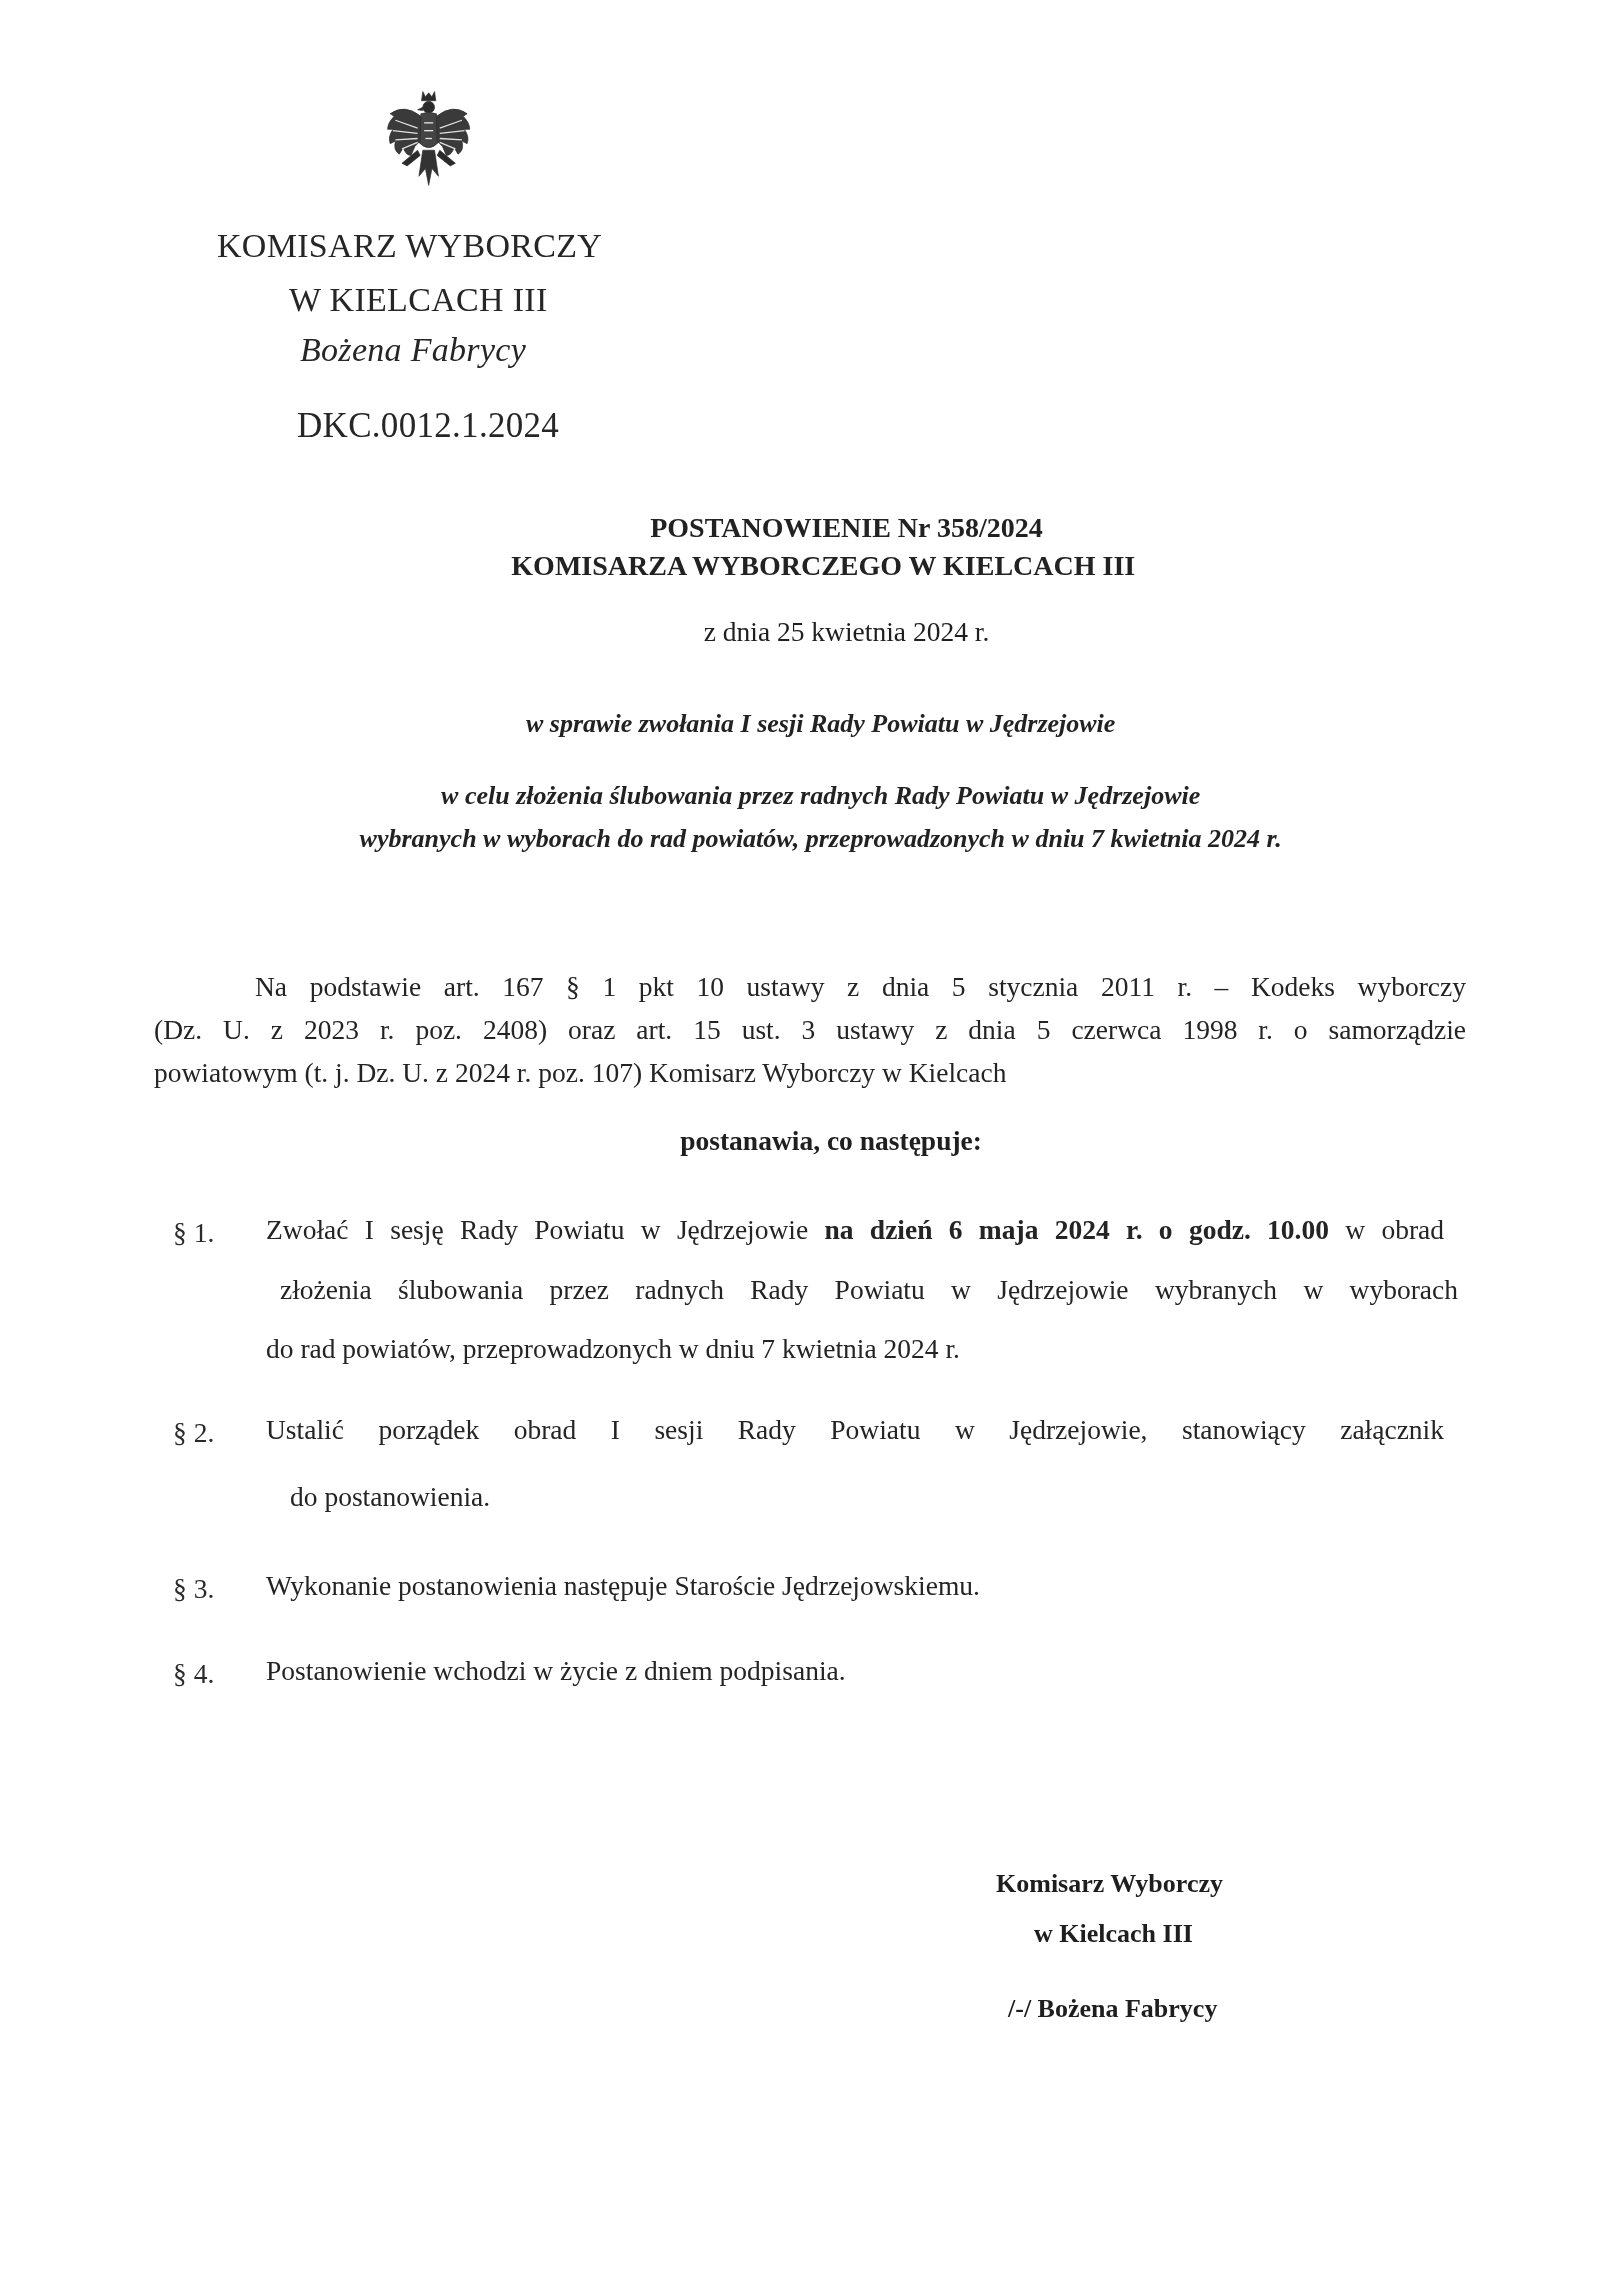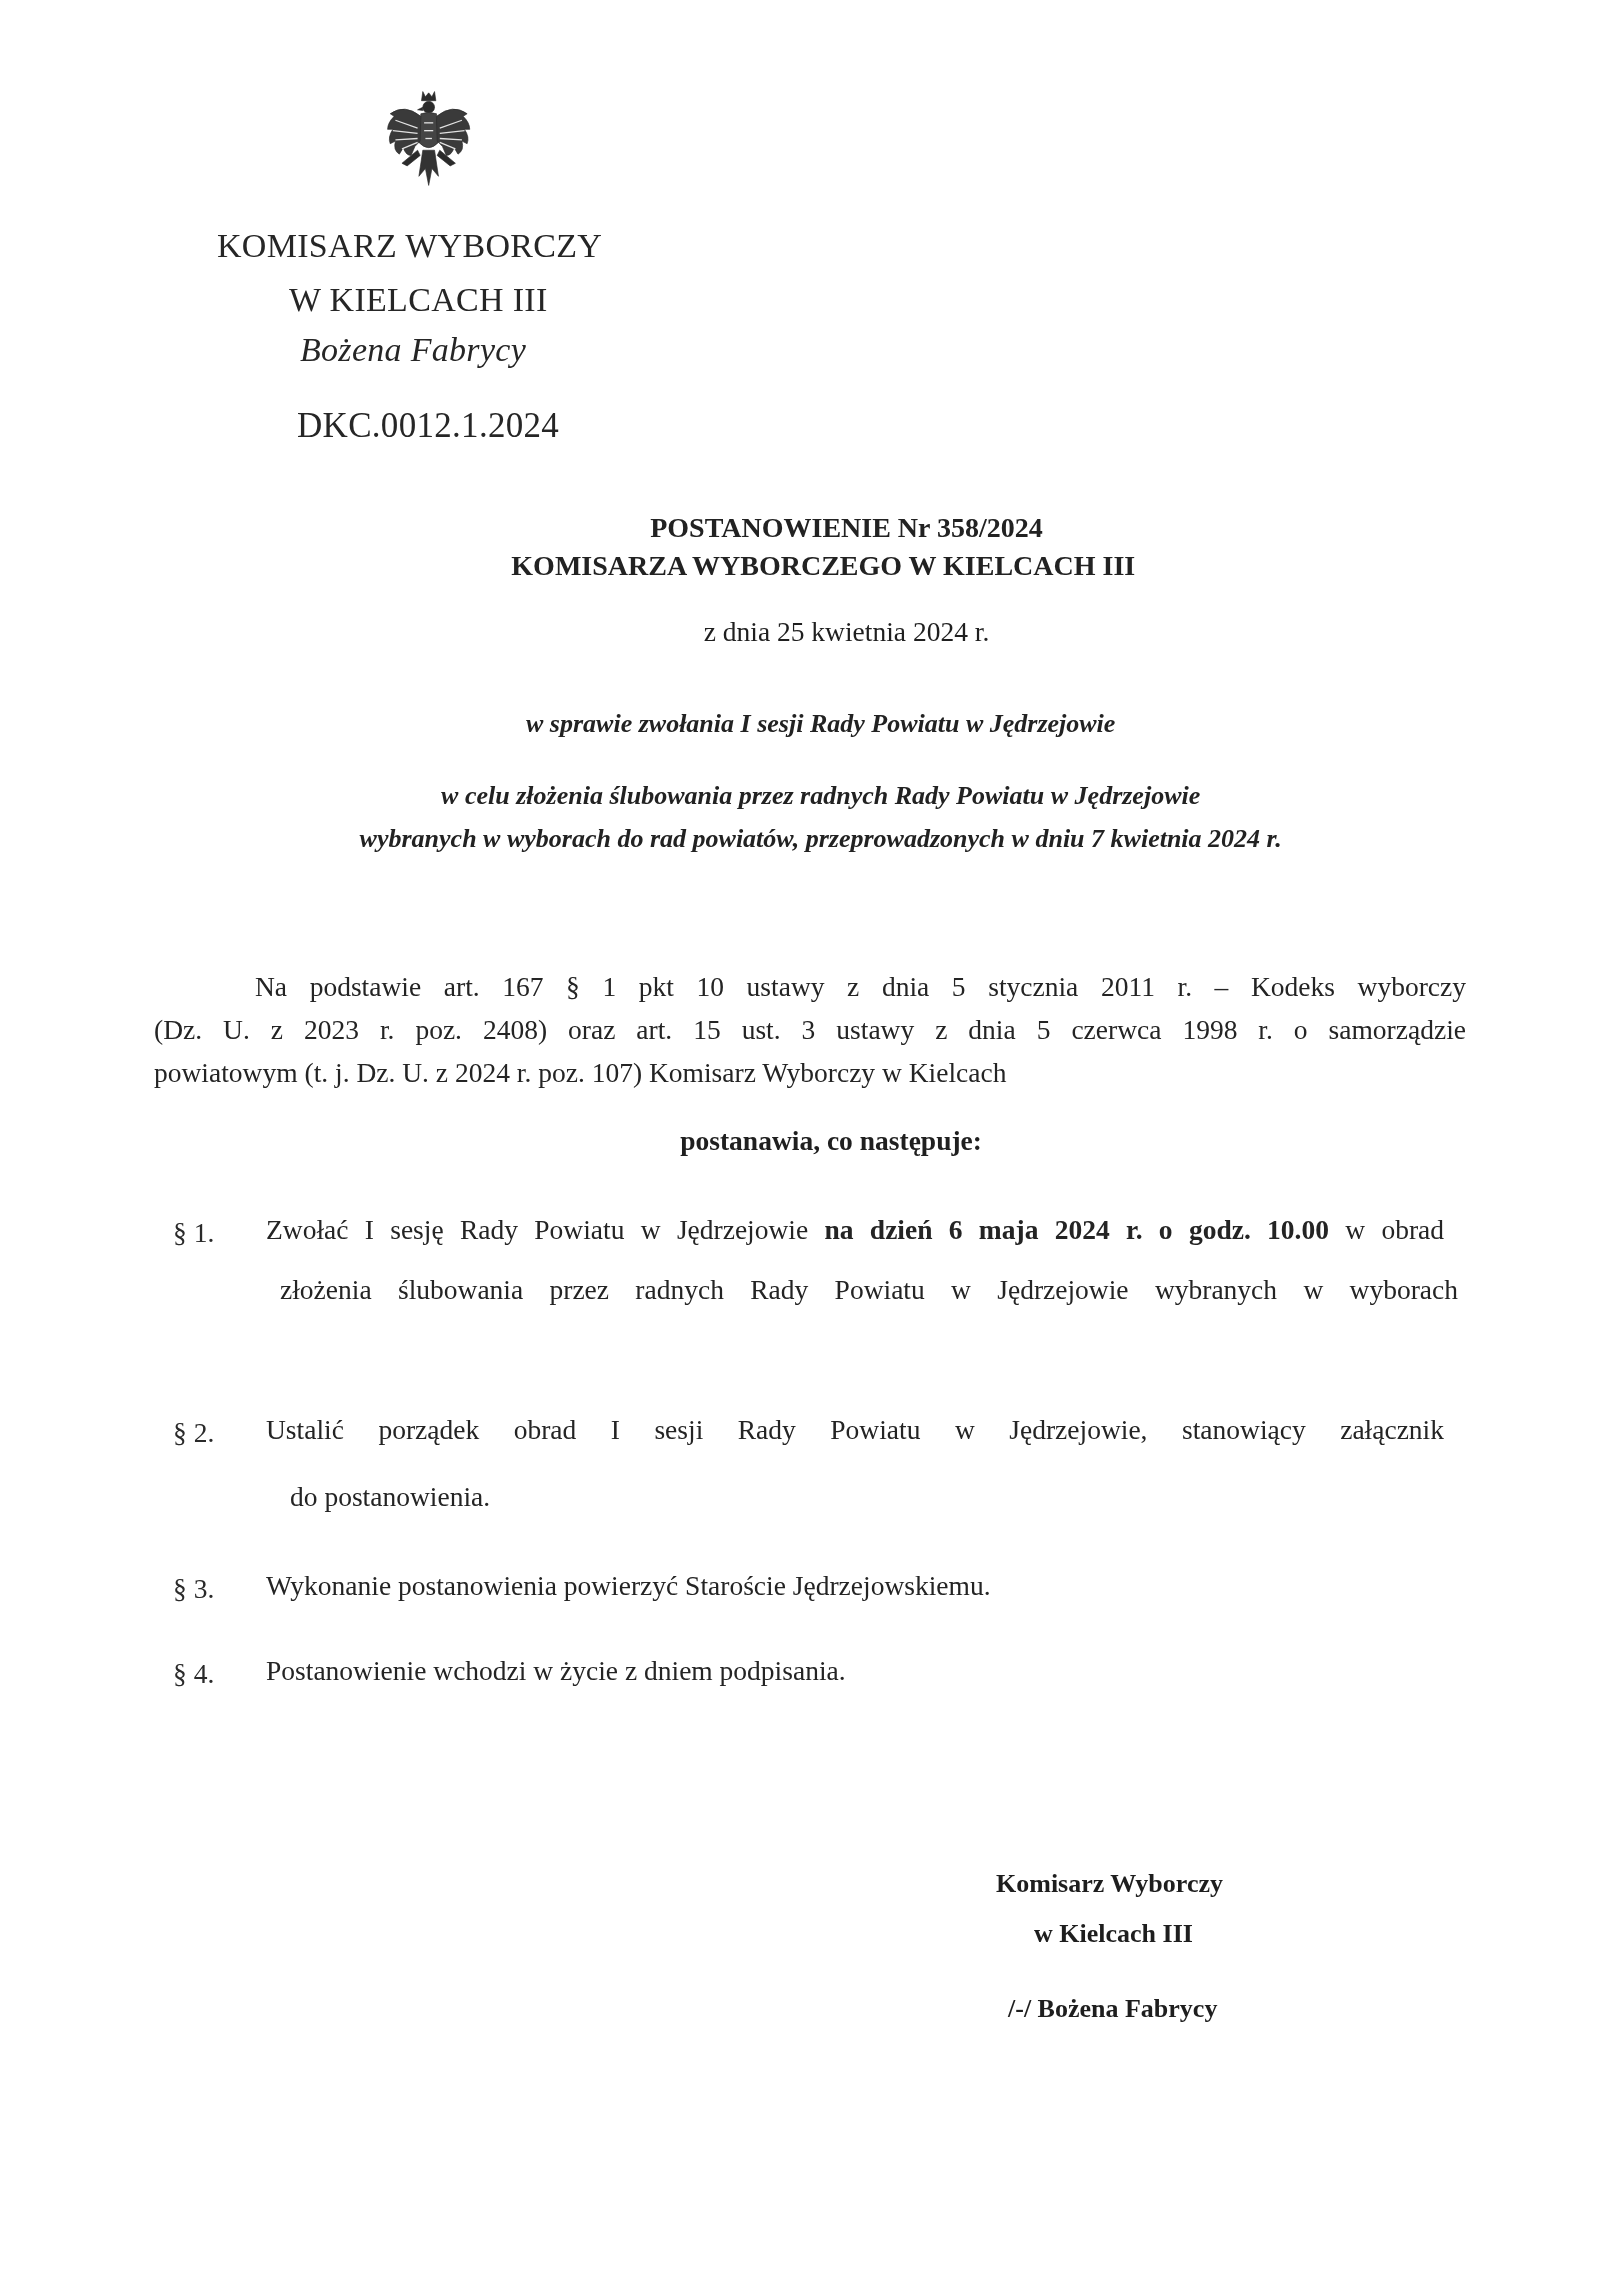--- a/index.html
+++ b/index.html
@@ -202,27 +202,28 @@
     <span class="line last">powiatowym (t. j. Dz. U. z 2024 r. poz. 107) Komisarz Wyborczy w Kielcach</span>
   </div>
 
   <div class="abs center decides">postanawia, co następuje:</div>
 
   <div class="sec-num" style="top:1219px;">§ 1.</div>
   <div class="justify-line" style="top:1216px;">
     <span>Zwołać I sesję Rady Powiatu w Jędrzejowie </span><span class="b">na dzień 6 maja 2024 r. o godz. 10.00</span><span> w obrad</span>
   </div>
   <div class="justify-line" style="top:1276px;margin-left:14px;">złożenia ślubowania przez radnych Rady Powiatu w Jędrzejowie wybranych w wyborach</div>
+  <div class="sec-line" style="top:1335px;">do rad powiatów, przeprowadzonych w dniu 7 kwietnia 2024 r.</div>
 
   <div class="sec-num" style="top:1419px;">§ 2.</div>
   <div class="justify-line" style="top:1416px;">Ustalić porządek obrad I sesji Rady Powiatu w Jędrzejowie, stanowiący załącznik</div>
   <div class="sec-line" style="top:1483px;margin-left:24px;">do postanowienia.</div>
 
   <div class="sec-num" style="top:1575px;">§ 3.</div>
-  <div class="sec-line" style="top:1572px;">Wykonanie postanowienia powierzyć Staroście Jędrzejowskiemu.</div>
+  <div class="sec-line" style="top:1572px;">Wykonanie postanowienia następuje Staroście Jędrzejowskiemu.</div>
 
   <div class="sec-num" style="top:1660px;">§ 4.</div>
   <div class="sec-line" style="top:1657px;">Postanowienie wchodzi w życie z dniem podpisania.</div>
 
   <div class="sig sig-1">Komisarz Wyborczy</div>
   <div class="sig sig-2">w Kielcach III</div>
   <div class="sig sig-3">/-/ Bożena Fabrycy</div>
 
 </div>
 

